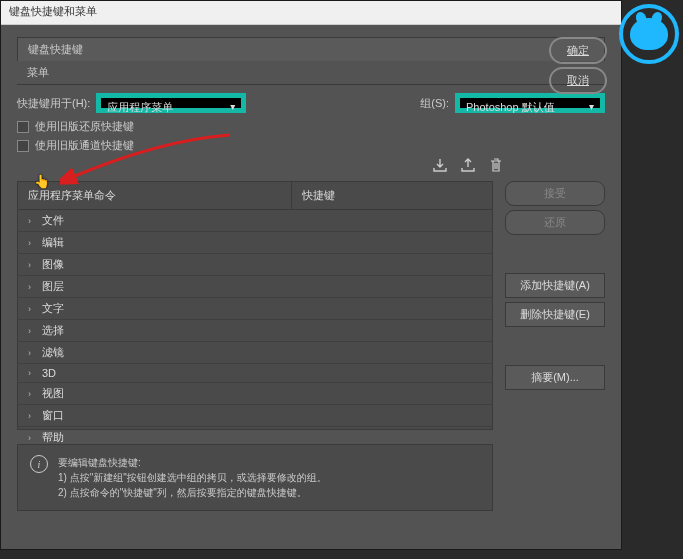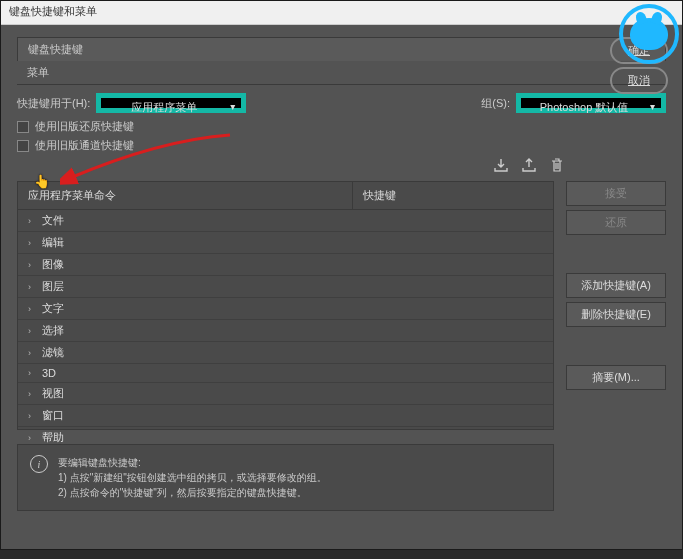--- a/index.html
+++ b/index.html
@@ -1,26 +1,26 @@
 <!DOCTYPE html>
 <html><head>
 <meta charset="utf-8">
 <style>
 * { box-sizing: border-box; margin: 0; padding: 0; font-family: "Microsoft YaHei", sans-serif; }
 body { background: #2a2a2a; width: 683px; height: 559px; position: relative; overflow: hidden; }
 
-.window { position: absolute; top: 0; left: 0; width: 683px; height: 550px; background: #535353; border: 1px solid #1a1a1a; }
+.window { position: absolute; top: 0; left: 0; width: 622px; height: 550px; background: #535353; border: 1px solid #1a1a1a; }
 .titlebar { background: #f0f0f0; height: 24px; padding: 3px 8px; font-size: 11px; color: #333; border-bottom: 1px solid #ccc; }
 .content { padding: 12px 16px; color: #ccc; font-size: 11px; position: relative; }
 
 .tabs { display: flex; border-bottom: 1px solid #3a3a3a; margin-bottom: 8px; flex-direction: column; }
 .tab { padding: 4px 10px; font-size: 11px; color: #ccc; cursor: pointer; }
 .tab.active { background: #5a5a5a; border: 1px solid #3a3a3a; border-bottom: none; }
 
-.row { display: flex; align-items: center; margin-bottom: 6px; text-align: center; }
+.row { display: flex; align-items: center; margin-bottom: 6px; }
 .label { font-size: 11px; color: #ccc; margin-right: 6px; }
 .select { background: #000000; color: #ddd; border: 5px solid #14b8a6; padding: 2px 20px 2px 6px; font-size: 11px; position: relative; min-width: 150px; height: 20px; line-height: 14px; }
 .select::after { content: "▾"; position: absolute; right: 6px; top: 2px; font-size: 10px; }
 
 .checkbox-row { display: flex; align-items: center; margin-bottom: 4px; }
 .checkbox { width: 12px; height: 12px; border: 1px solid #888; background: #444; margin-right: 6px; }
 
 .icons-row { display: flex; justify-content: flex-end; gap: 10px; margin: 4px 100px 8px 0; }
 .icon-btn { width: 18px; height: 16px; color: #ccc; cursor: pointer; display: flex; align-items: center; justify-content: center; }
 
@@ -30,21 +30,21 @@
 .th { padding: 6px 10px; font-size: 11px; color: #ddd; }
 .th1 { flex: 1; border-right: 1px solid #3a3a3a; }
 .th2 { width: 200px; }
 
 .tree { background: #4a4a4a; border: 1px solid #3a3a3a; border-top: none; max-height: 220px; }
 .tree-item { display: flex; align-items: center; padding: 3px 10px; border-bottom: 1px solid #3f3f3f; font-size: 11px; color: #ddd; cursor: pointer; }
 .chevron { width: 10px; margin-right: 4px; font-size: 9px; color: #bbb; }
 
 .right-panel { width: 100px; display: flex; flex-direction: column; gap: 4px; }
 .btn { background: #5a5a5a; border: 1px solid #3a3a3a; color: #ddd; font-size: 11px; padding: 4px 6px; text-align: center; cursor: pointer; }
-.btn.disabled { color: #888; }
+.btn.disabled { color: #888; border-radius: 9px; }
 .spacer { height: 30px; }
 
 .info-box { margin-top: 14px; background: #4a4a4a; border: 1px solid #3a3a3a; padding: 10px 12px; display: flex; gap: 10px; }
 .info-icon { width: 18px; height: 18px; border: 1.5px solid #ccc; border-radius: 50%; display: flex; align-items: center; justify-content: center; font-size: 10px; font-style: italic; color: #ccc; flex-shrink: 0; font-family: serif; }
 .info-text { font-size: 10px; color: #ccc; line-height: 1.5; }
 
 .ok-btn, .cancel-btn { position: absolute; right: 14px; border: 2px solid #888; border-radius: 14px; padding: 4px 16px; font-size: 11px; color: #ddd; background: transparent; text-decoration: underline; }
 .ok-btn { top: 36px; }
 .cancel-btn { top: 66px; }
 

